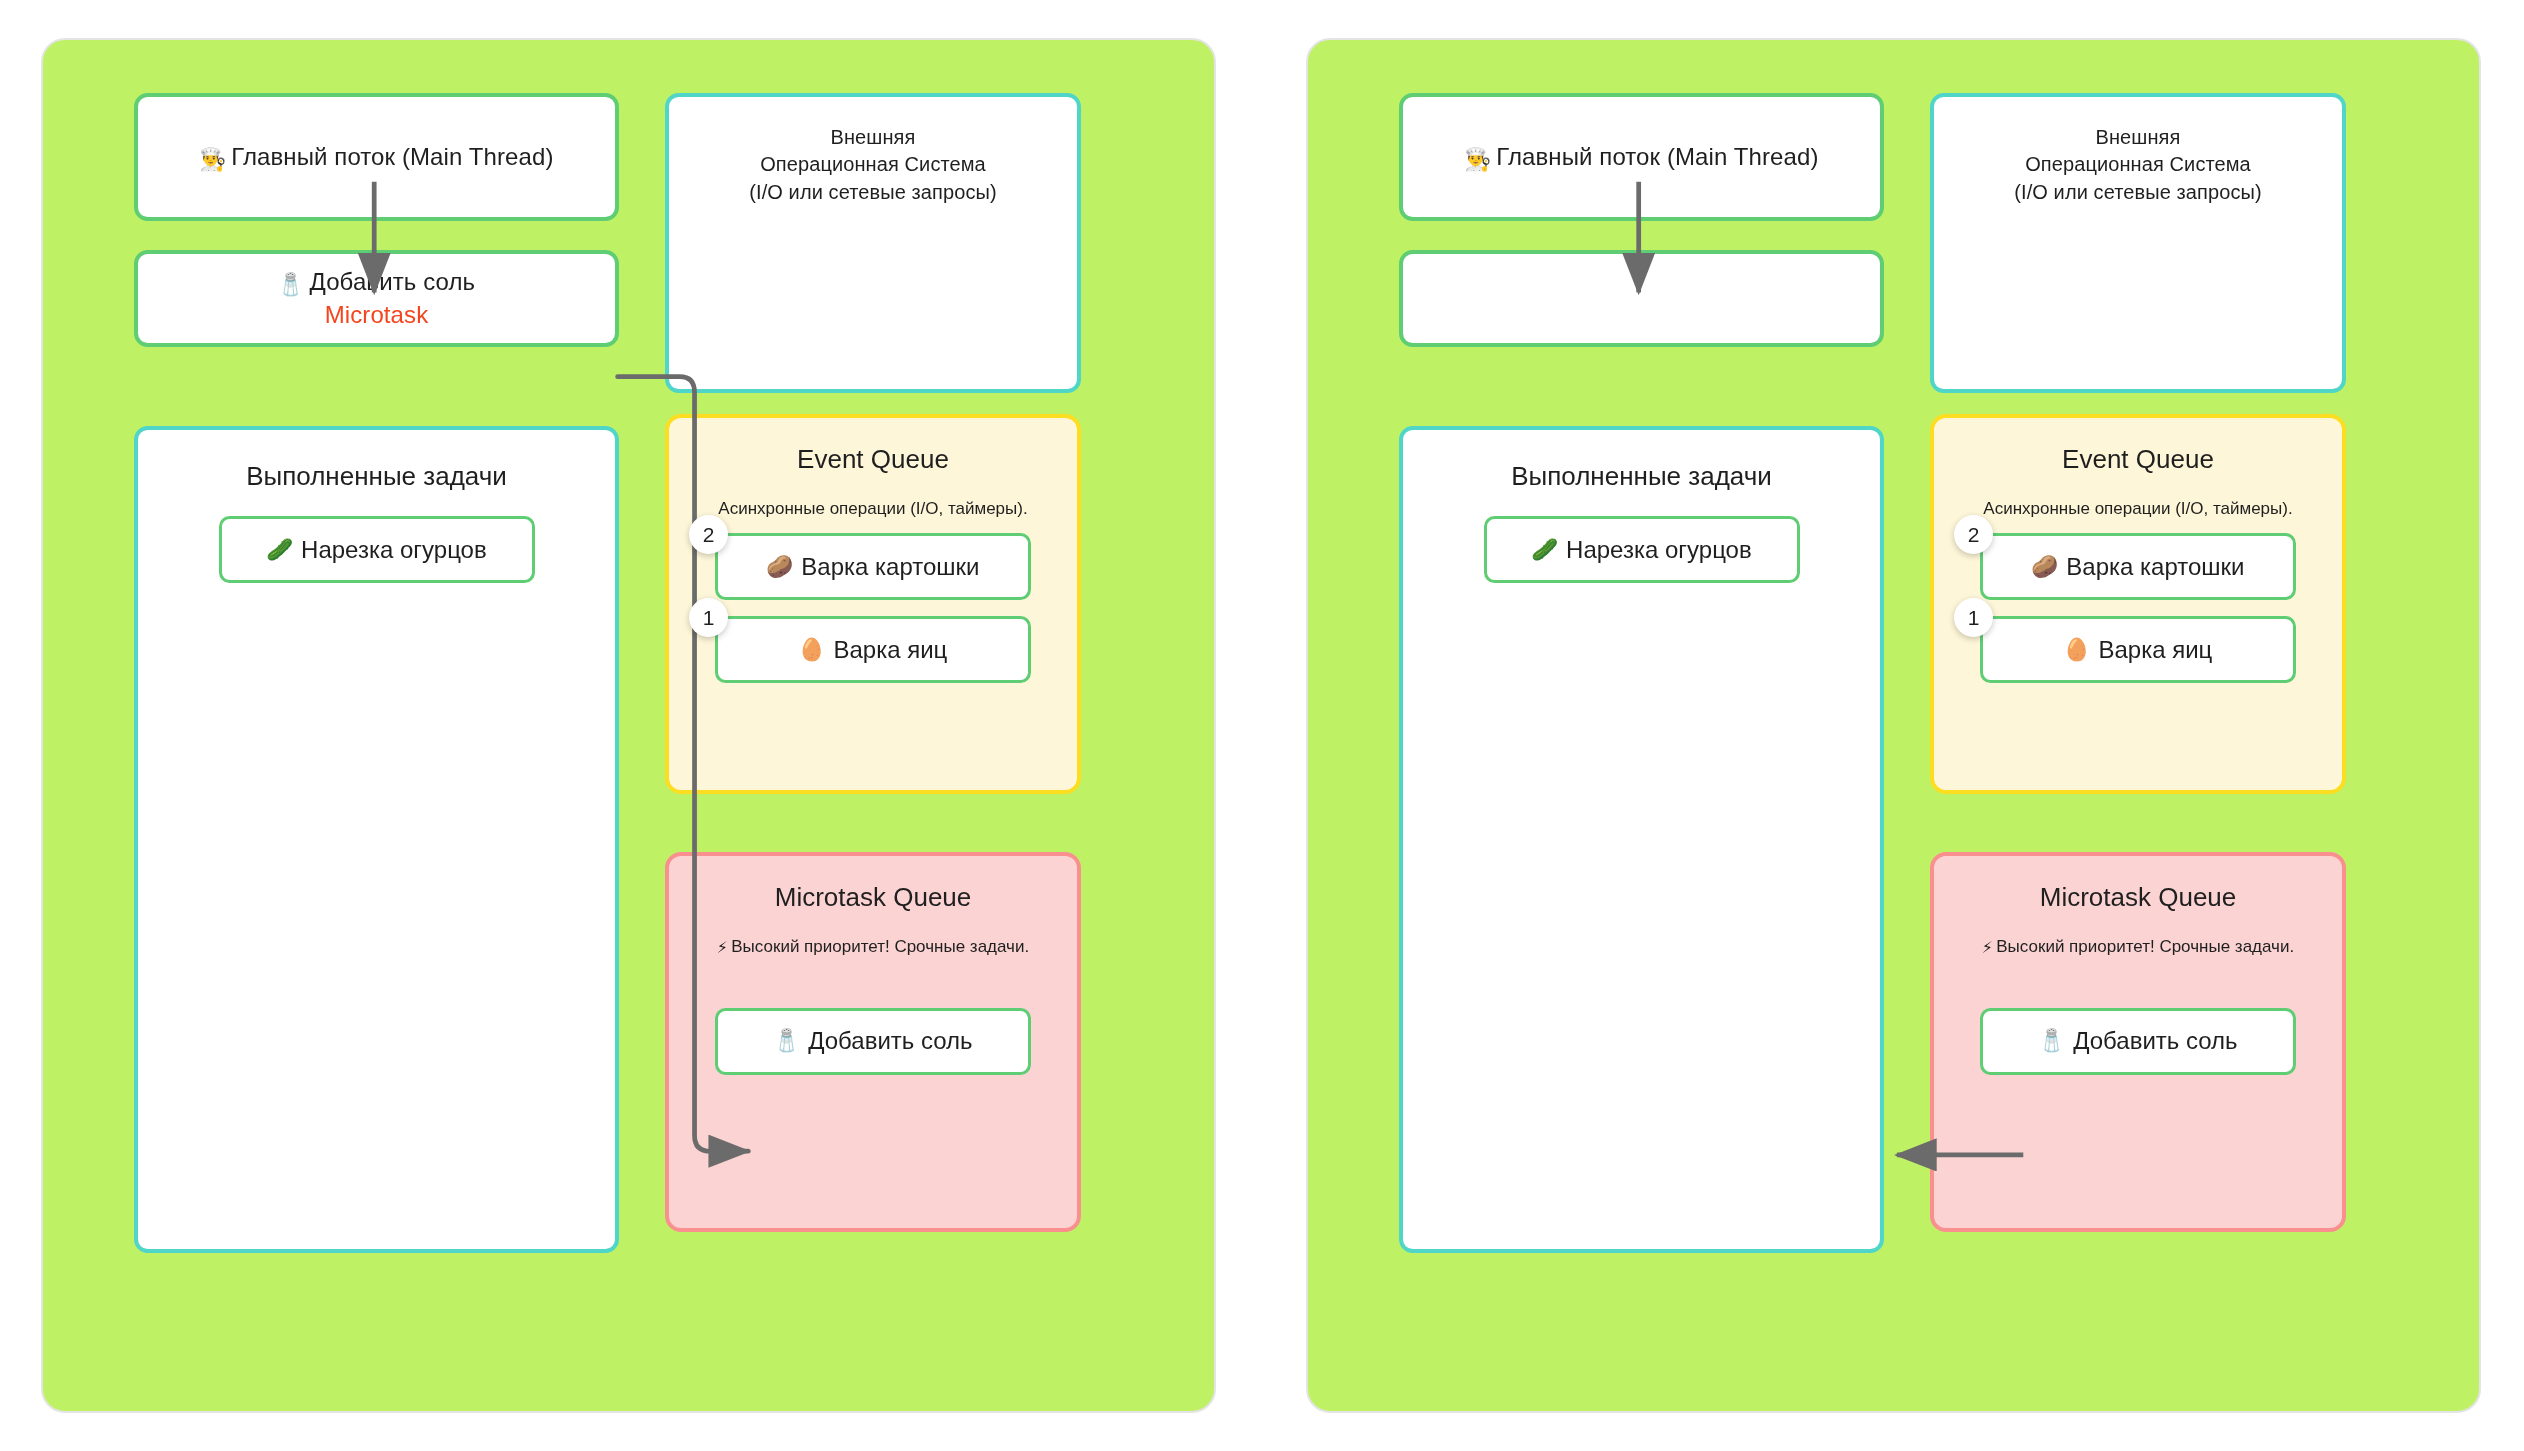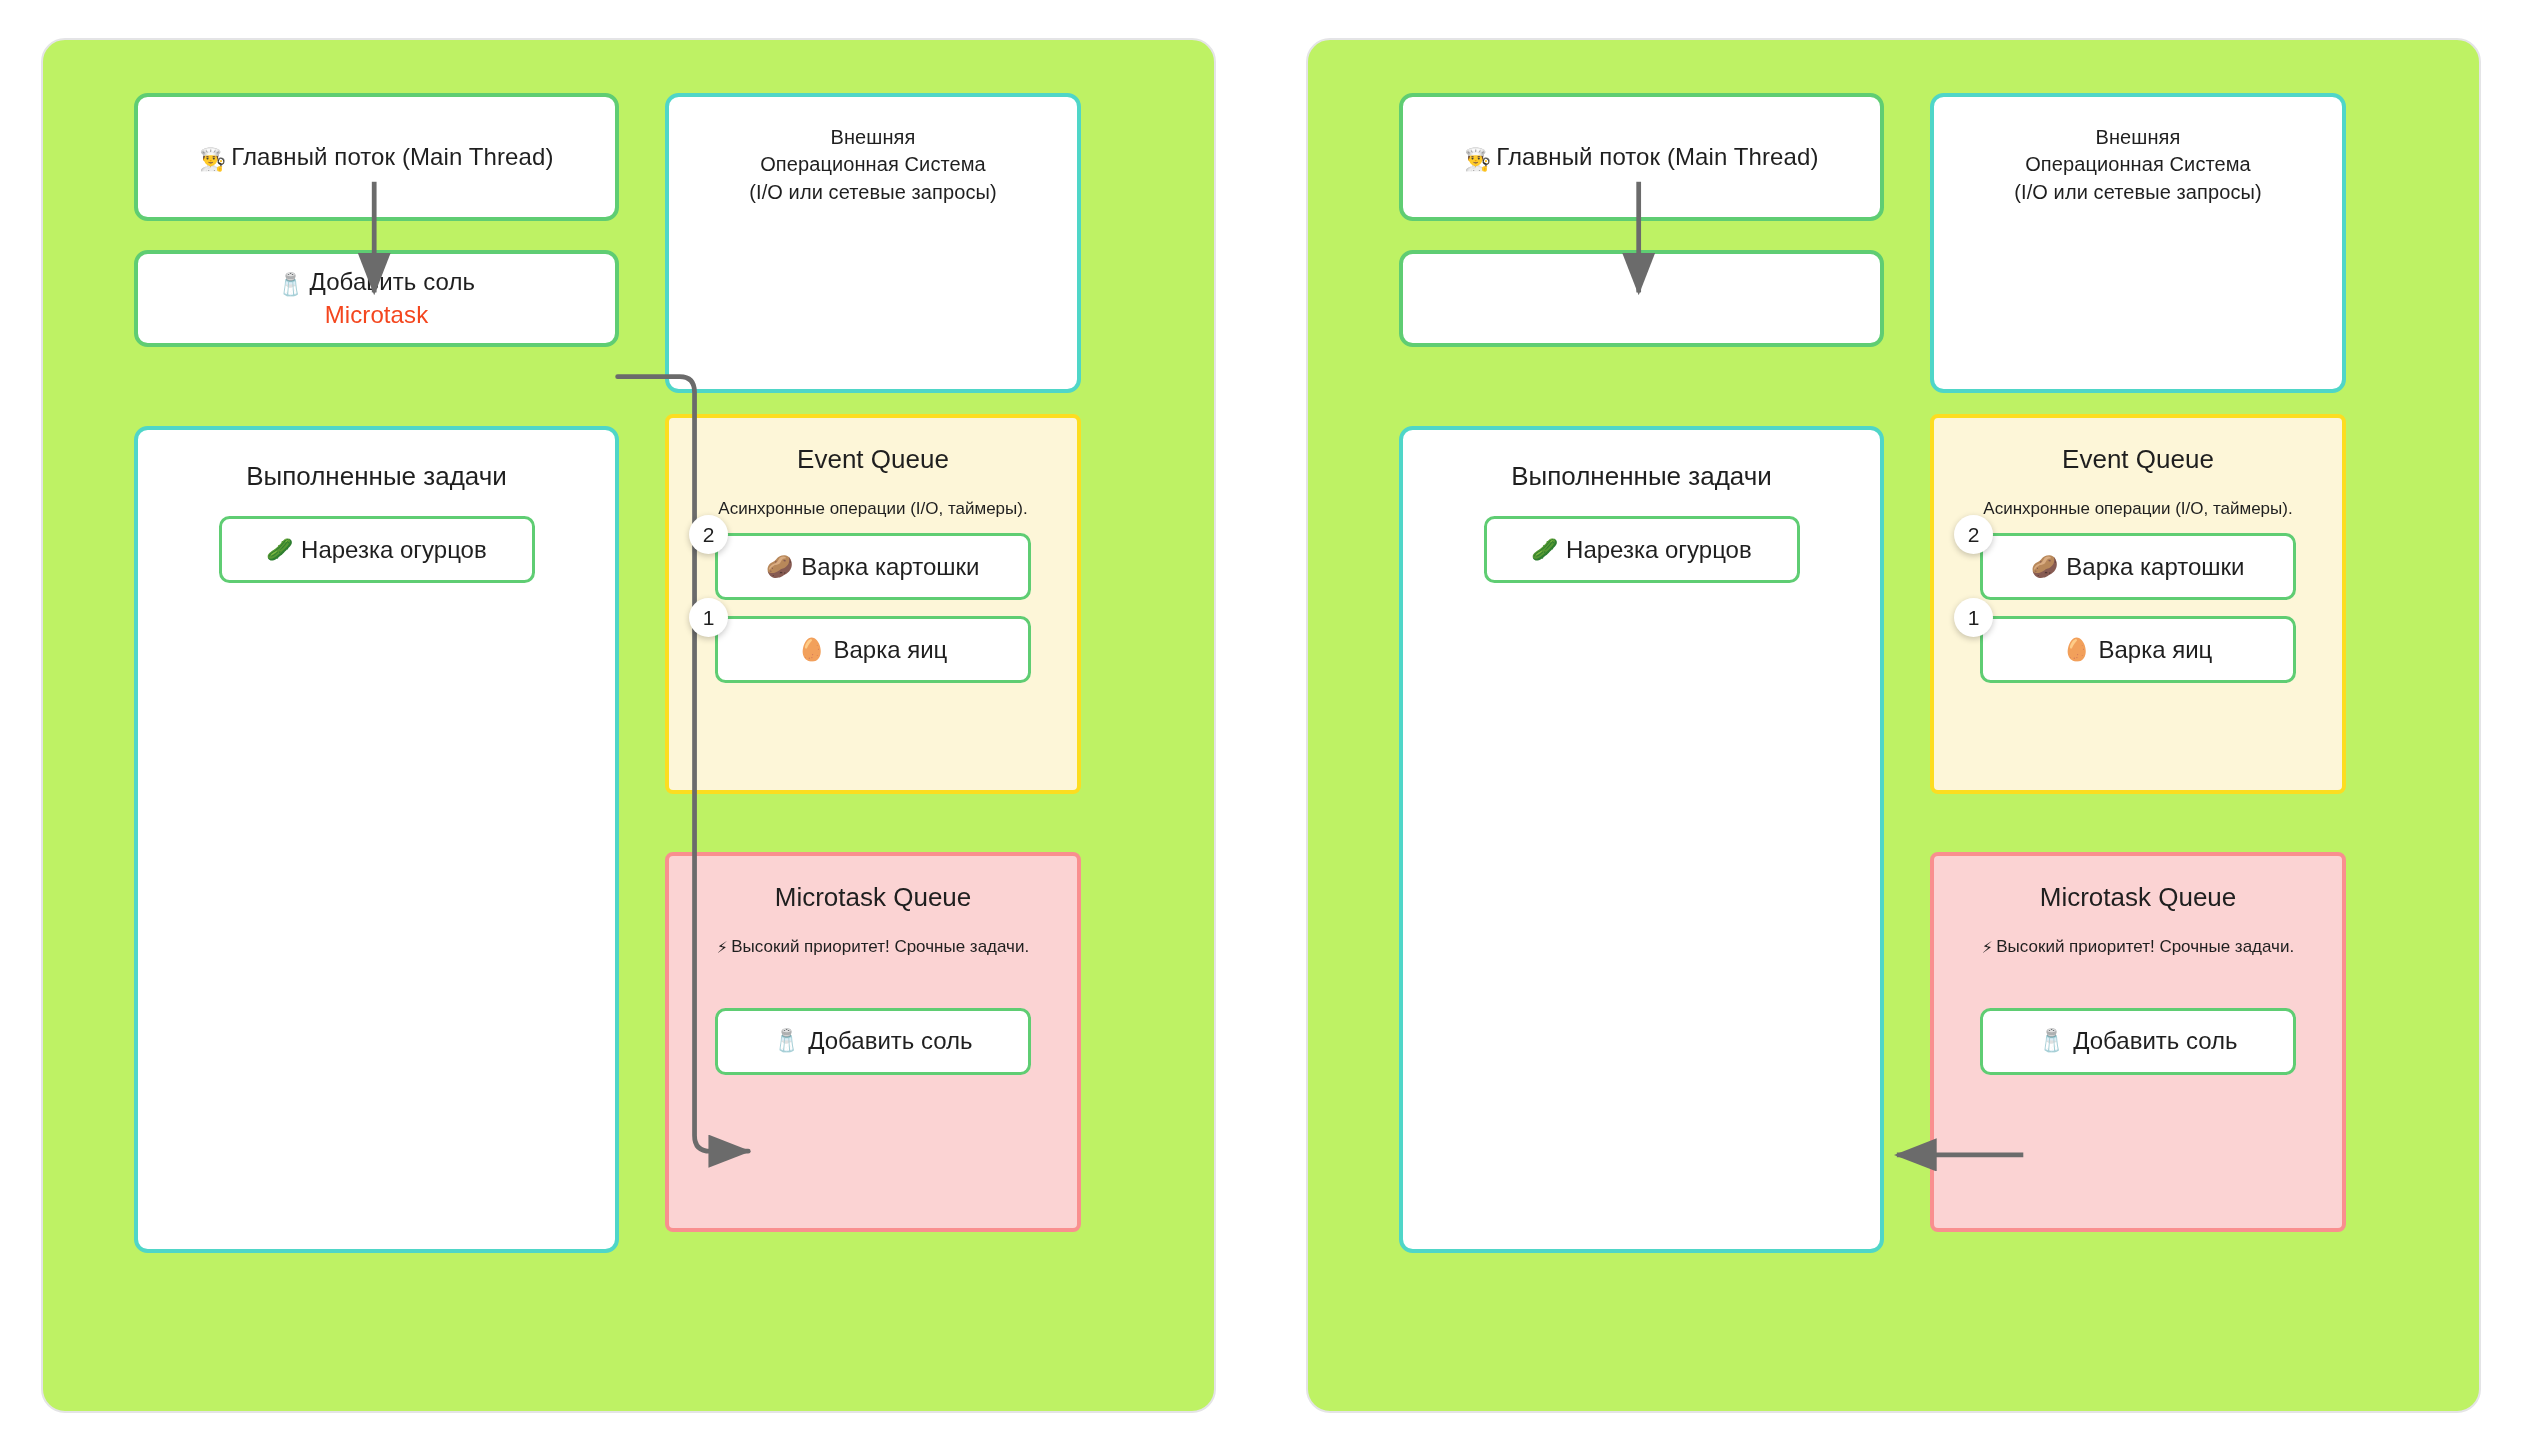--- a/index.html
+++ b/index.html
@@ -110,21 +110,21 @@
     color: #1f1f1f;
     position: relative;
   }
   .chip .emoji { font-size: 22px; margin-right: 7.4px; }
 
   .done-chip { width: 316px; margin: 0 auto; }
 
   
   .queue {
     position: absolute;
-    border-radius: 8px;
+    border-radius: 16px;
     padding-top: 27px;
   }
   .queue-event {
     width: 416px;
     height: 380px;
     background: #fdf6d8;
     border: 4.7px solid #fcdd20;
   }
   .queue-micro {
     width: 416px;

